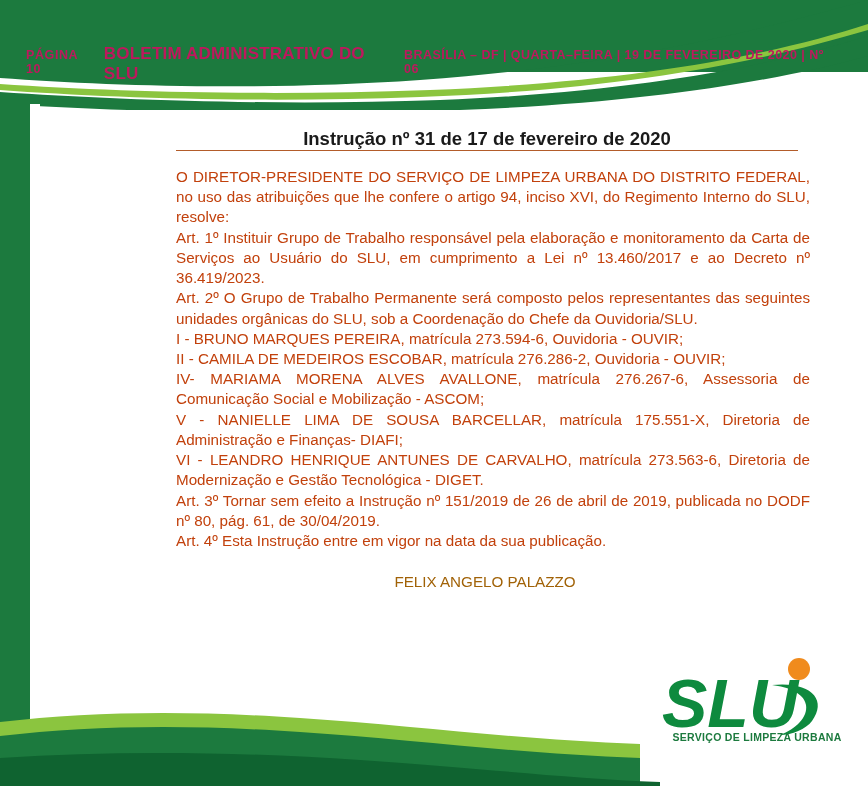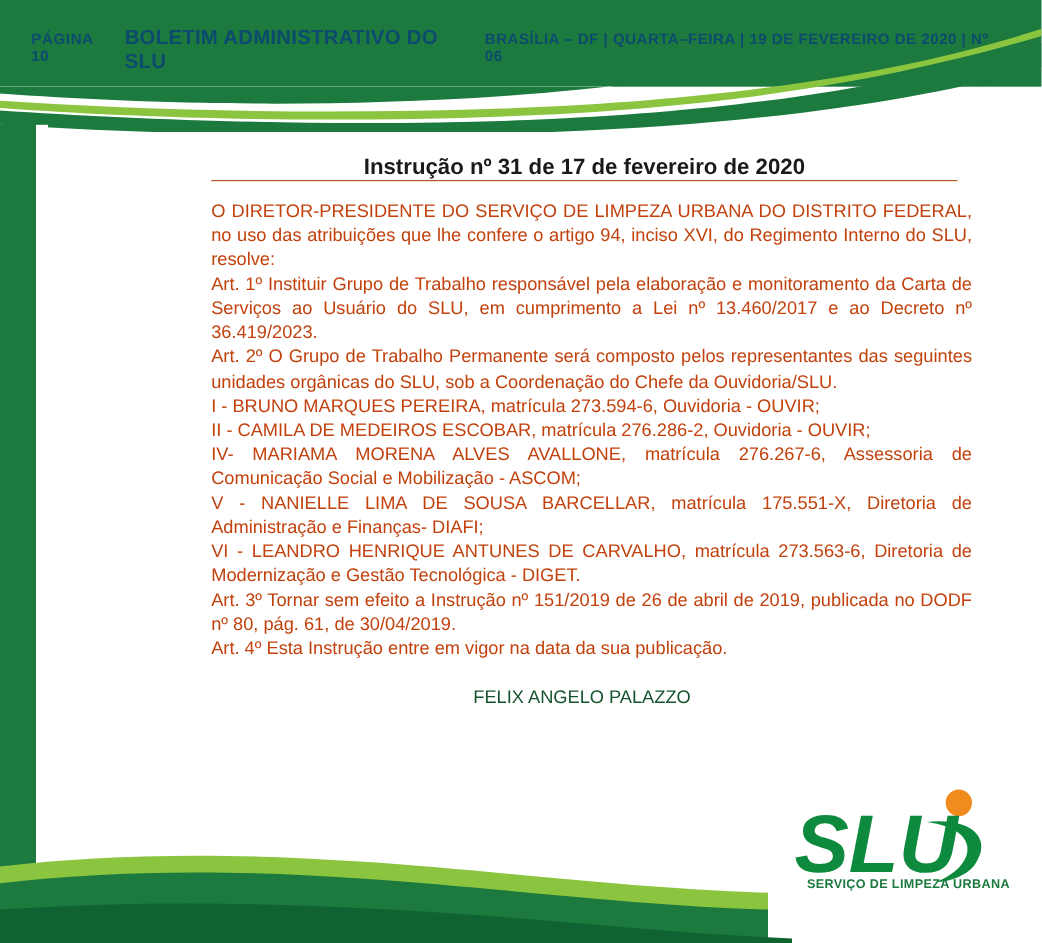--- a/index.html
+++ b/index.html
@@ -31,27 +31,27 @@
     background: #1c7a3e;
   }
   .header-swoosh {
     position: absolute;
     top: 0; left: 0;
     width: 868px;
     height: 110px;
   }
   .header-bar-text {
     position: absolute;
-    top: 22px;
+    top: 44px;
     left: 26px;
     right: 26px;
     display: flex;
     align-items: baseline;
     z-index: 5;
-    color: #0c4a6e;
+    color: #be185d;
   }
   .pagina {
     font-size: 12.5px;
     font-weight: bold;
     letter-spacing: 0.6px;
     margin-right: 7px;
   }
   .boletim {
     font-size: 17px;
     font-weight: bold;
@@ -112,21 +112,21 @@
   .para {
     font-size: 15.2px;
     line-height: 1.33;
     color: #c2410c;
     text-align: justify;
     margin: 0;
     width: 634px;
   }
   .signature {
     font-size: 15.2px;
-    color: #14532d;
+    color: #a16207;
     text-align: center;
     margin-top: 22px;
     width: 618px;
   }
 
   
   .logo {
     position: absolute;
     left: 660px;
     top: 655px;

